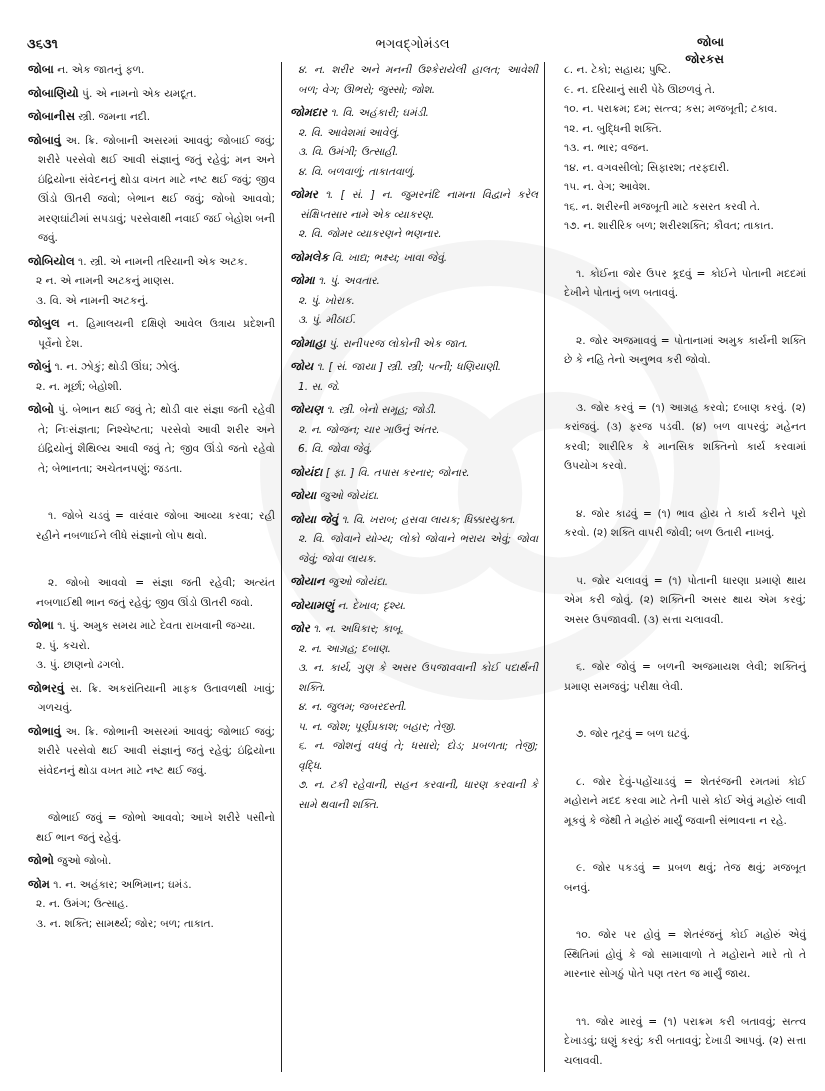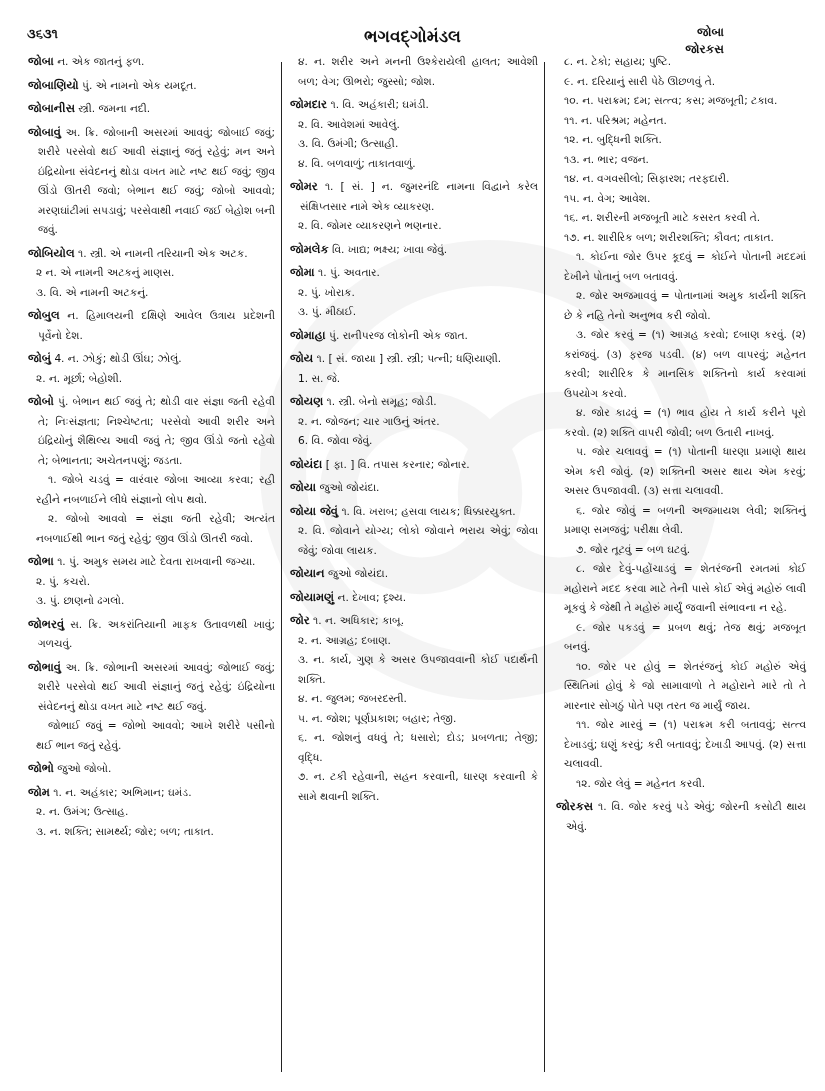--- a/index.html
+++ b/index.html
@@ -6,38 +6,38 @@
   body {
     width: 825px; height: 1091px; position: relative; overflow: hidden;
     font-family: "DejaVu Sans", "Liberation Sans", sans-serif;
     color: #111;
   }
   .watermark {
     position: absolute; left: 260px; top: 240px; width: 460px; height: 460px;
     pointer-events: none; opacity: 0.06;
   }
   .header {
-    position: absolute; top: 14px; left: 0; width: 750px; height: 40px;
+    position: absolute; top: 24px; left: 0; width: 750px; height: 40px;
   }
   .pg-num { position: absolute; left: 27px; top: 12px; font-size: 13px; font-weight: bold; }
-  .pg-title { position: absolute; left: 0; width: 825px; top: 12px; text-align: center; font-size: 17px; font-weight: bold; }
+  .pg-title { position: absolute; left: 0; width: 825px; top: 12px; text-align: center; font-size: 13px; font-weight: normal; }
   .guide { position: absolute; right: 26px; top: 10px; text-align: right; font-size: 12px; font-weight: bold; line-height: 17px; }
   .col {
-    position: absolute; top: 52px; font-size: 10.6px; line-height: 19.5px;
+    position: absolute; top: 60px; font-size: 10.6px; line-height: 19.5px;
   }
   .col1 { left: 28px; width: 247px; }
-  .col2 { left: 290px; width: 248px; }
+  .col2 { left: 290px; width: 248px; font-style: italic; }
   .col3 { left: 556px; width: 250px; }
   .divider { position: absolute; top: 62px; width: 1px; background: #222; }
   .div1 { left: 281px; height: 1010px; }
   .div2 { left: 544px; height: 1010px; }
   .entry { margin: 0 0 4px 0; text-align: justify; }
   .hw { font-weight: bold; font-size: 11.5px; }
   .line { display: block; padding-left: 10px; text-indent: -10px; }
-  .idiom { display: block; padding-left: 8px; text-indent: 12px; text-align: justify; }
+  .idiom { display: block; padding-left: 8px; text-indent: 12px; text-align: justify; margin-top: 28px; }
   .num-sense { display: block; padding-left: 8px; }
 </style>
 </head>
 <body>
 
 <svg class="watermark" viewBox="0 0 100 100">
   <circle cx="50" cy="50" r="45" fill="none" stroke="#555" stroke-width="10"></circle>
   <circle cx="35" cy="55" r="18" fill="none" stroke="#555" stroke-width="8"></circle>
   <circle cx="65" cy="55" r="18" fill="none" stroke="#555" stroke-width="8"></circle>
 </svg>
@@ -69,21 +69,21 @@
     </div>
     <div class="entry">
       <span class="line"><span class="hw">જોબિયોલ</span> <span>૧. સ્ત્રી. એ નામની તરિયાની એક અટક.</span></span>
       <span class="num-sense">૨ ન. એ નામની અટકનું માણસ.</span>
       <span class="num-sense">૩. વિ. એ નામની અટકનું.</span>
     </div>
     <div class="entry">
       <span class="line"><span class="hw">જોબુલ</span> <span>ન. હિમાલયની દક્ષિણે આવેલ ઉત્રાય પ્રદેશની પૂર્વેનો દેશ.</span></span>
     </div>
     <div class="entry">
-      <span class="line"><span class="hw">જોબું</span> <span>4. ન. ઝોકું; થોડી ઊંઘ; ઝોલું.</span></span>
+      <span class="line"><span class="hw">જોબું</span> <span>૧. ન. ઝોકું; થોડી ઊંઘ; ઝોલું.</span></span>
       <span class="num-sense">૨. ન. મૂર્છા; બેહોશી.</span>
     </div>
     <div class="entry">
       <span class="line"><span class="hw">જોબો</span> <span>પું. બેભાન થઈ જવું તે; થોડી વાર સંજ્ઞા જતી રહેવી તે; નિઃસંજ્ઞતા; નિશ્ચેષ્ટતા; પરસેવો આવી શરીર અને ઇંદ્રિયોનું શૈથિલ્ય આવી જવું તે; જીવ ઊંડો જતો રહેવો તે; બેભાનતા; અચેતનપણું; જડતા.</span></span>
       <span class="idiom">૧. જોબે ચડવું = વારંવાર જોબા આવ્યા કરવા; રહી રહીને નબળાઈને લીધે સંજ્ઞાનો લોપ થવો.</span>
       <span class="idiom">૨. જોબો આવવો = સંજ્ઞા જતી રહેવી; અત્યંત નબળાઈથી ભાન જતું રહેવું; જીવ ઊંડો ઊતરી જવો.</span>
     </div>
     <div class="entry">
       <span class="line"><span class="hw">જોભા</span> <span>૧. પું. અમુક સમય માટે દેવતા રાખવાની જગ્યા.</span></span>
       <span class="num-sense">૨. પું. કચરો.</span>
@@ -163,21 +163,20 @@
       <span class="num-sense">૫. ન. જોશ; પૂર્ણપ્રકાશ; બહાર; તેજી.</span>
       <span class="num-sense">૬. ન. જોશનું વધવું તે; ધસારો; દોડ; પ્રબળતા; તેજી; વૃદ્ધિ.</span>
       <span class="num-sense">૭. ન. ટકી રહેવાની, સહન કરવાની, ધારણ કરવાની કે સામે થવાની શક્તિ.</span>
     </div>
   </div>
 <div class="col col3">
     <div class="entry">
       <span class="num-sense">૮. ન. ટેકો; સહાય; પુષ્ટિ.</span>
       <span class="num-sense">૯. ન. દરિયાનું સારી પેઠે ઊછળવું તે.</span>
       <span class="num-sense">૧૦. ન. પરાક્રમ; દમ; સત્ત્વ; કસ; મજબૂતી; ટકાવ.</span>
-      <span class="num-sense">૧૧. ન. પરિશ્રમ; મહેનત.</span>
       <span class="num-sense">૧૨. ન. બુદ્ધિની શક્તિ.</span>
       <span class="num-sense">૧૩. ન. ભાર; વજન.</span>
       <span class="num-sense">૧૪. ન. વગવસીલો; સિફારશ; તરફદારી.</span>
       <span class="num-sense">૧૫. ન. વેગ; આવેશ.</span>
       <span class="num-sense">૧૬. ન. શરીરની મજબૂતી માટે કસરત કરવી તે.</span>
       <span class="num-sense">૧૭. ન. શારીરિક બળ; શરીરશક્તિ; કૌવત; તાકાત.</span>
       <span class="idiom">૧. કોઈના જોર ઉપર કૂદવું = કોઈને પોતાની મદદમાં દેખીને પોતાનું બળ બતાવવું.</span>
       <span class="idiom">૨. જોર અજમાવવું = પોતાનામાં અમુક કાર્યની શક્તિ છે કે નહિ તેનો અનુભવ કરી જોવો.</span>
       <span class="idiom">૩. જોર કરવું = (૧) આગ્રહ કરવો; દબાણ કરવું. (૨) કરાંજવું. (૩) ફરજ પડવી. (૪) બળ વાપરવું; મહેનત કરવી; શારીરિક કે માનસિક શક્તિનો કાર્ય કરવામાં ઉપયોગ કરવો.</span>
       <span class="idiom">૪. જોર કાઢવું = (૧) ભાવ હોય તે કાર્ય કરીને પૂરો કરવો. (૨) શક્તિ વાપરી જોવી; બળ ઉતારી નાખવું.</span>

